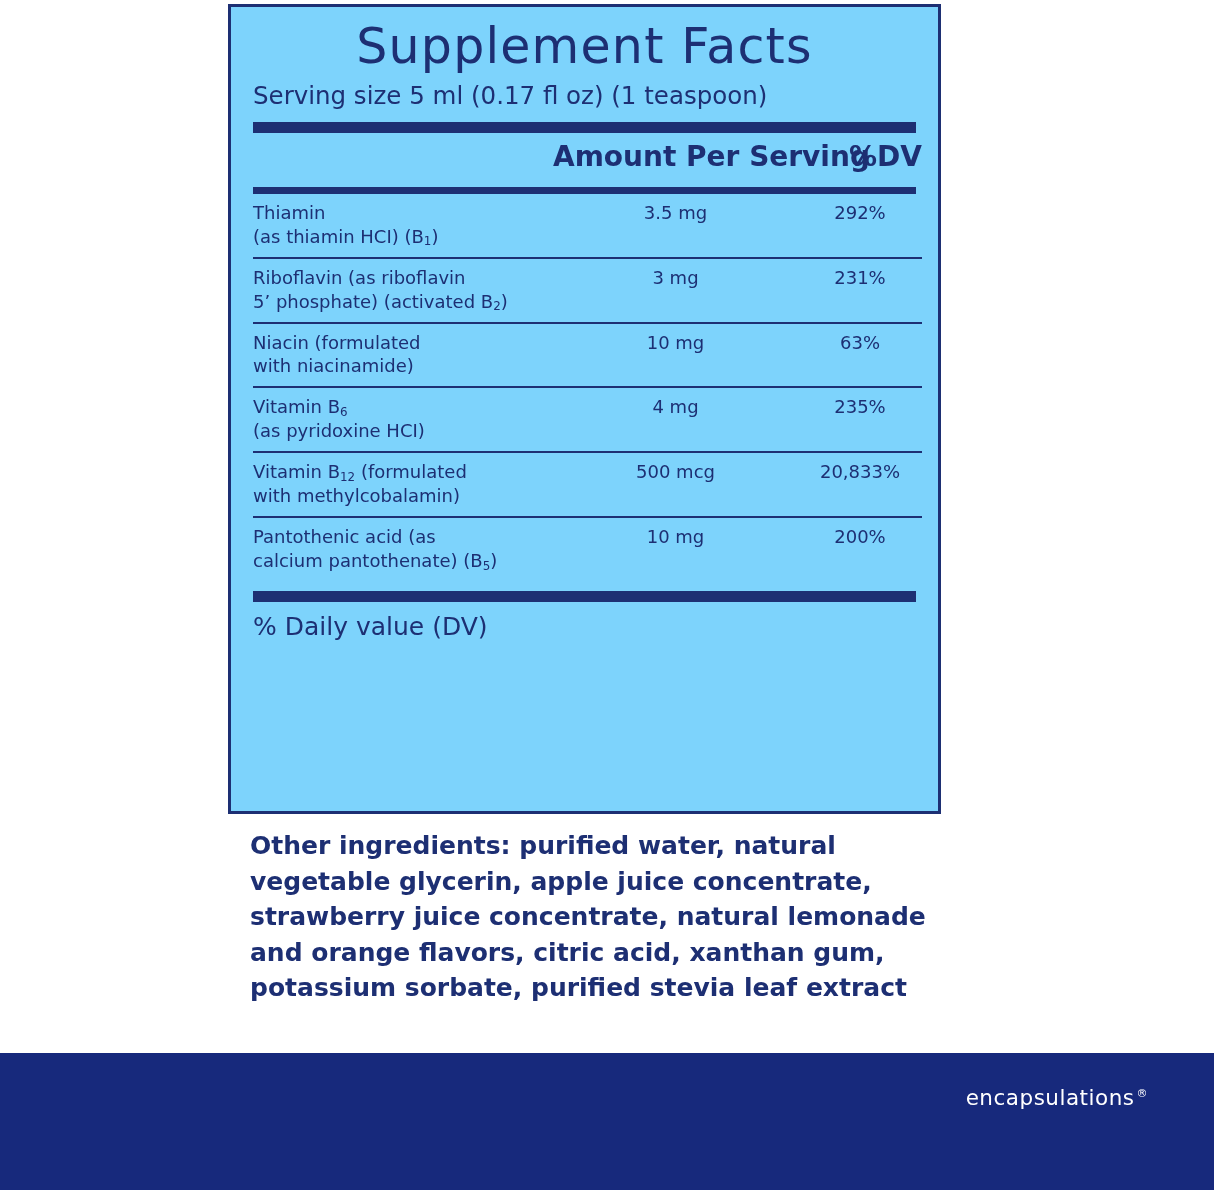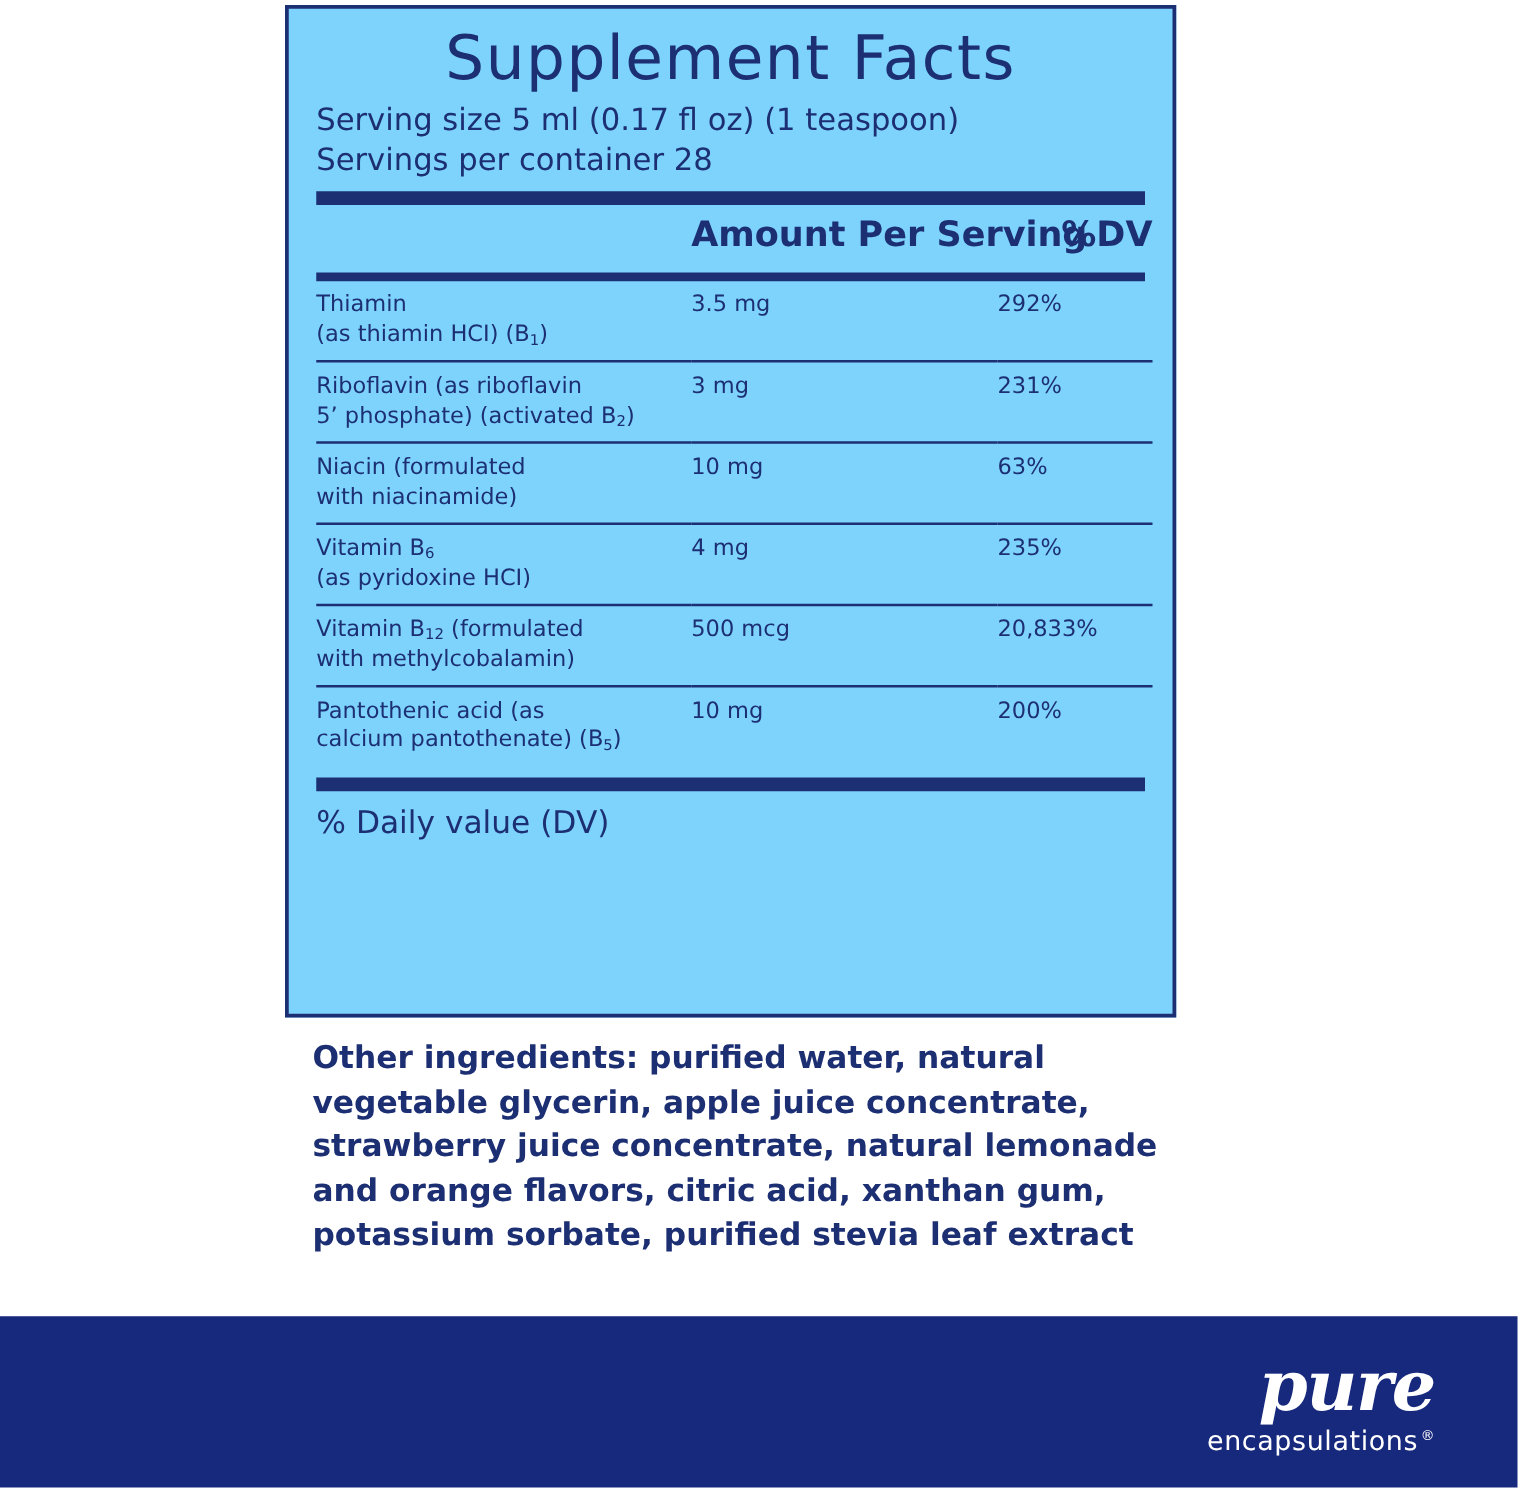--- a/index.html
+++ b/index.html
@@ -87,21 +87,21 @@
 
   .row td {
     font-size: 18px;
     line-height: 1.33;
     padding: 7px 0 8px 0;
     vertical-align: top;
     color: #1d2f73;
   }
   .row td.amt,
   .row td.dv {
-    text-align: left;
+    text-align: center;
     white-space: nowrap;
   }
   .row .name {
     padding-right: 4px;
   }
   .row.sep td {
     border-top: 2px solid #1d2f73;
   }
   sub {
     font-size: 0.66em;
@@ -170,21 +170,20 @@
 </head>
 <body>
 
 <div class="panel">
   <div class="panel-inner">
 
     <div class="sf-title">Supplement Facts</div>
 
     <div class="serving-block">
       <div class="serving-line">Serving size 5 ml (0.17 fl oz) (1 teaspoon)</div>
-      <div class="serving-line">Servings per container 28</div>
     </div>
 
     <div class="rule-thick"></div>
 
     <table class="facts">
       <colgroup>
         <col class="c-name">
         <col class="c-amt">
         <col class="c-dv">
       </colgroup>
@@ -268,16 +267,15 @@
 
     <div class="dv-note">% Daily value (DV)</div>
 
   </div>
 </div>
 
 <div class="other-ing">Other ingredients: purified water, natural vegetable glycerin, apple juice concentrate, strawberry juice concentrate, natural lemonade and orange flavors, citric acid, xanthan gum, potassium sorbate, purified stevia leaf extract</div>
 
 <div class="footer">
   <div class="logo">
-    <div class="logo-main">pure</div>
     <div class="logo-sub"><span>encapsulations</span><span class="logo-reg">®</span></div>
   </div>
 </div>
 
 </body></html>

